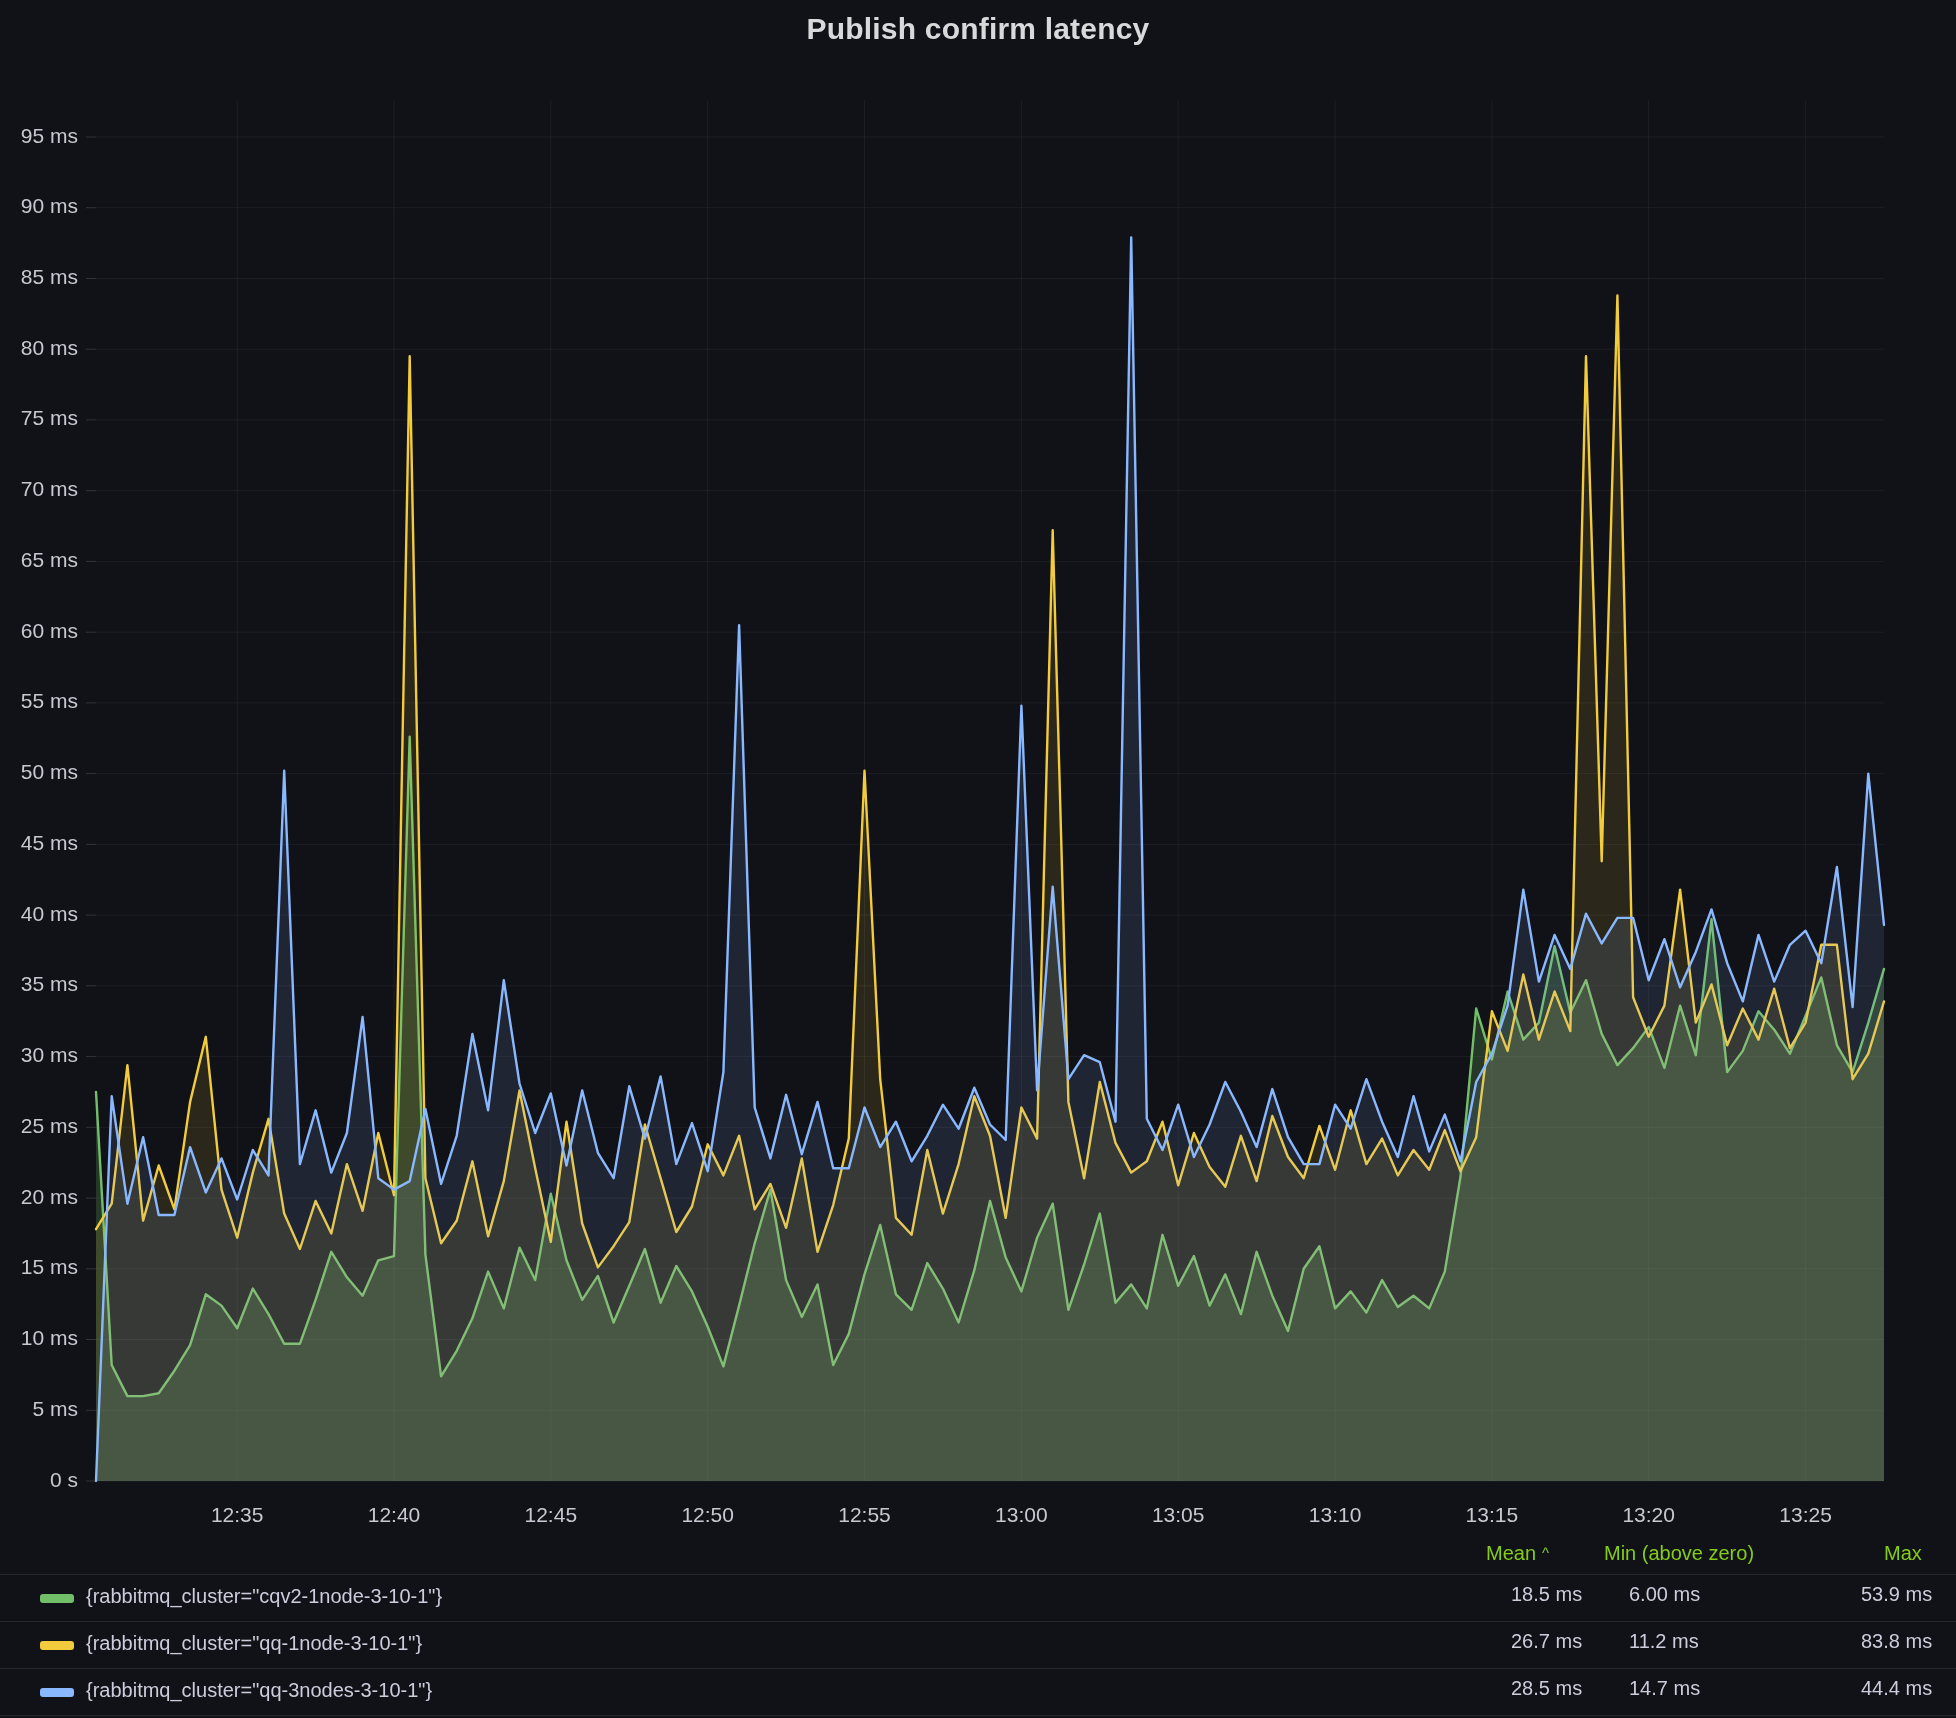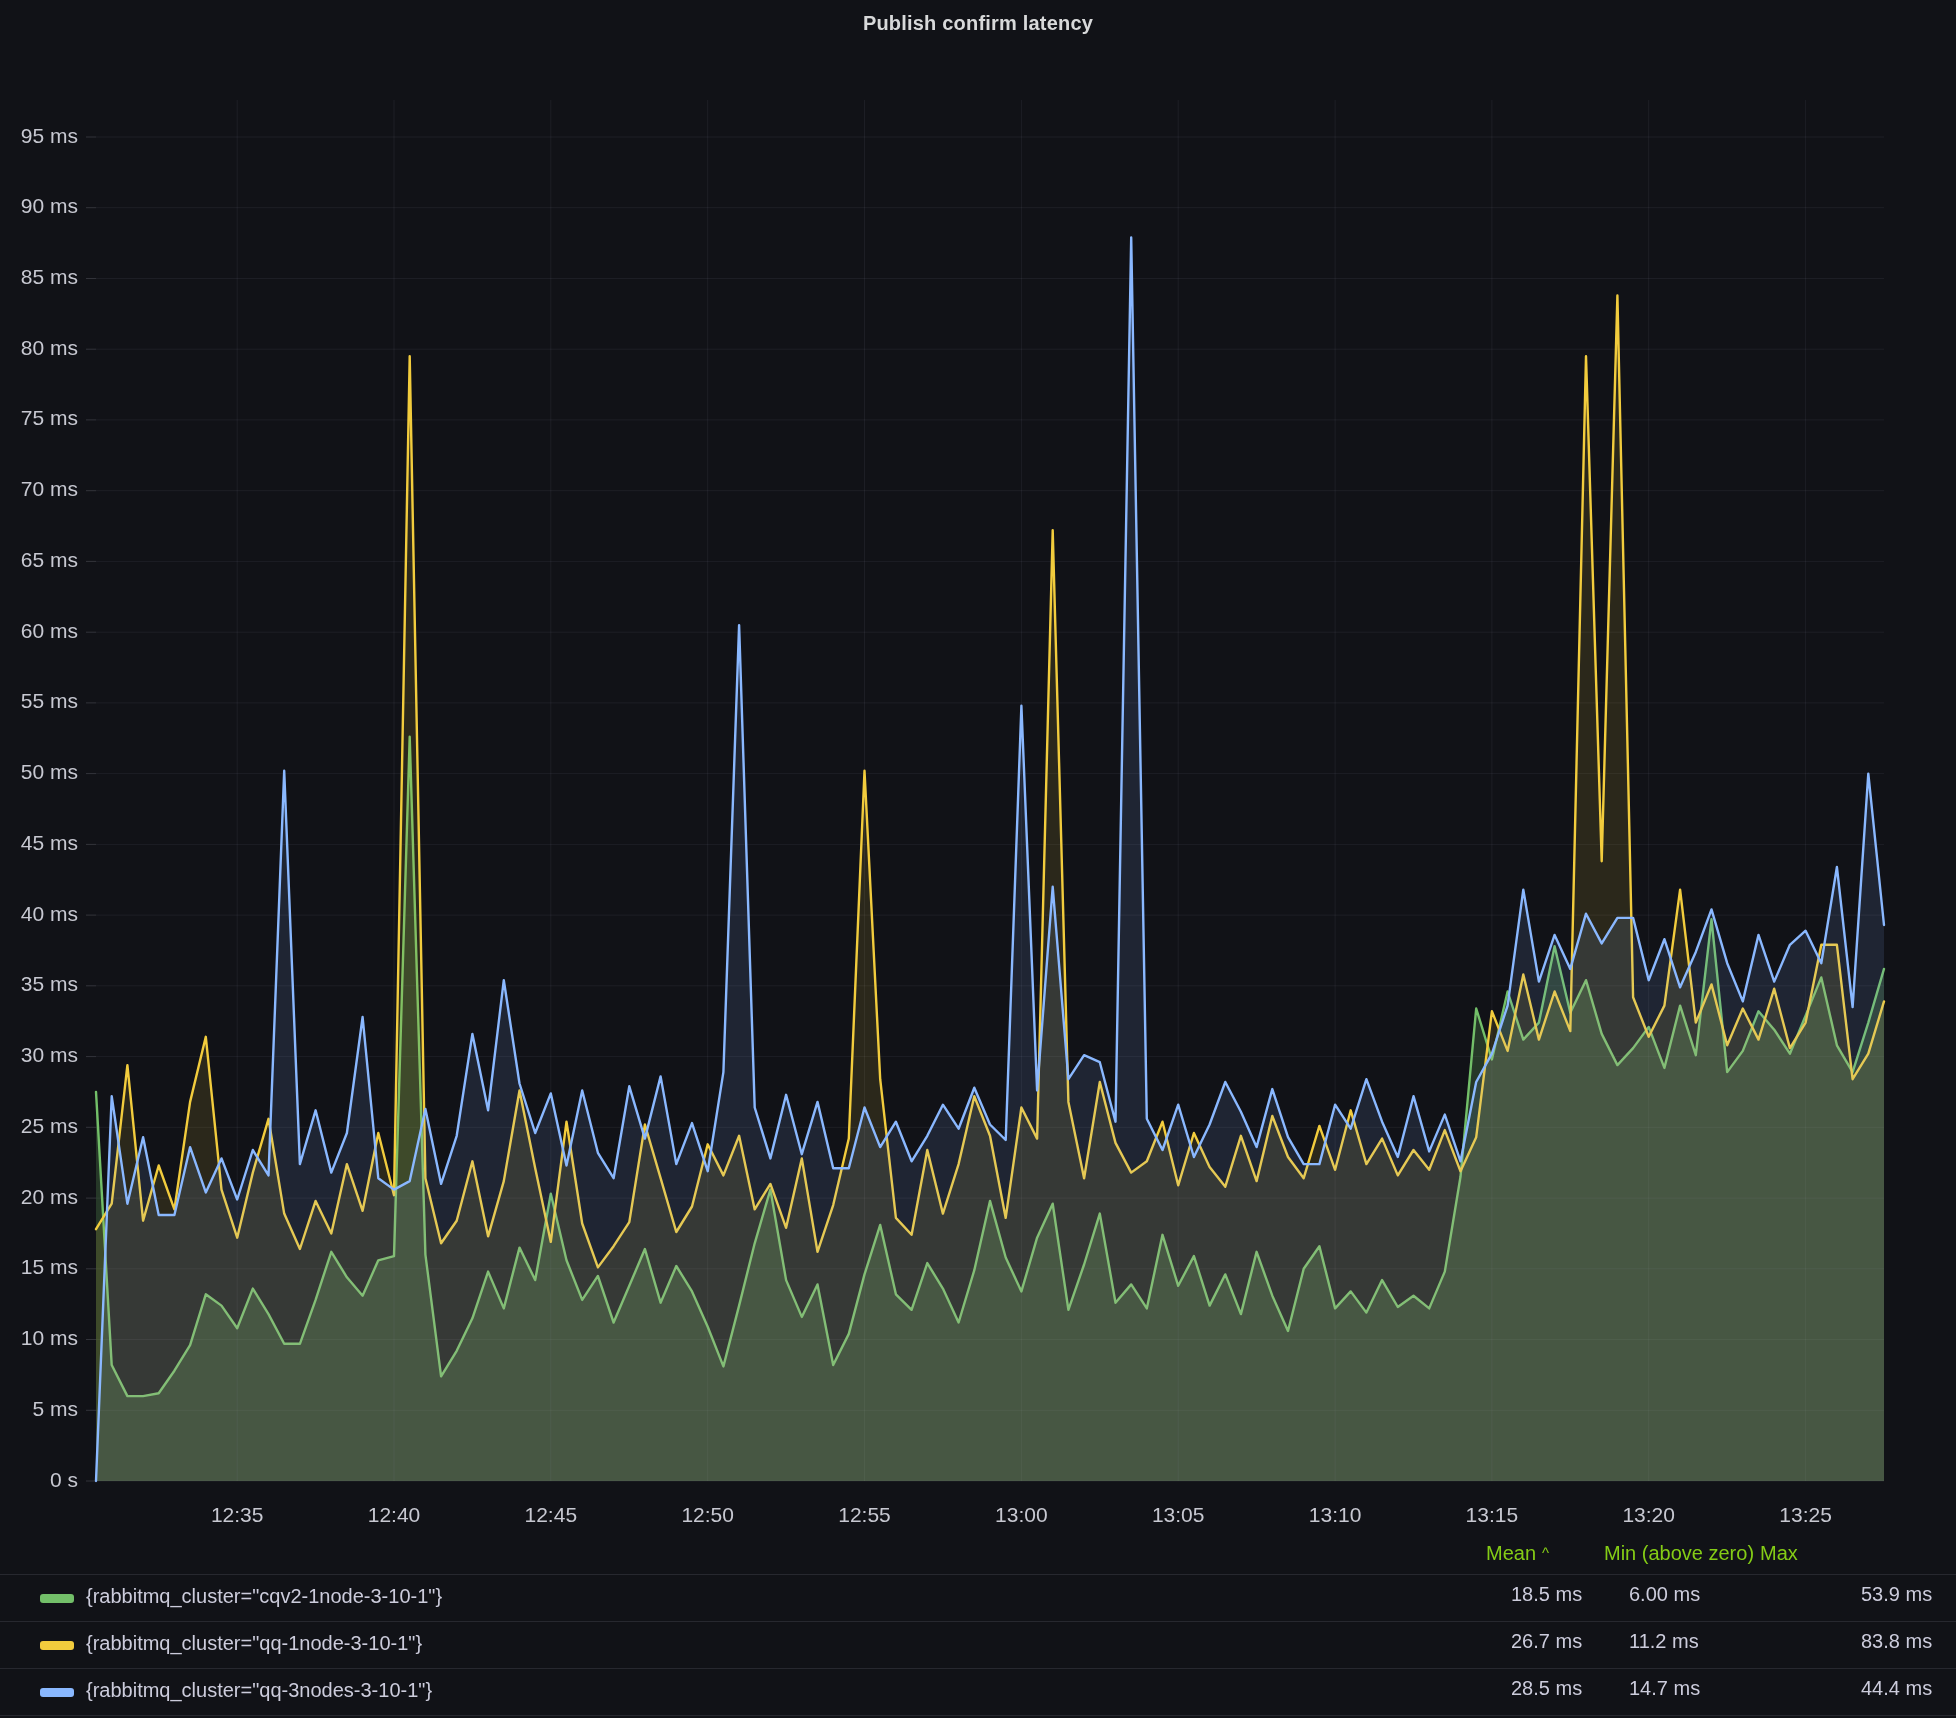--- a/index.html
+++ b/index.html
@@ -1,25 +1,25 @@
 <!DOCTYPE html>
 <html><head>
 <meta charset="utf-8">
 <style>
   html,body{margin:0;padding:0;background:#111217;}
   body{width:1956px;height:1718px;overflow:hidden;position:relative;
        font-family:"Liberation Sans","DejaVu Sans",sans-serif;}
   .panel{position:absolute;inset:0;background:#111217;}
   .panel-title{position:absolute;top:12px;left:0;width:100%;text-align:center;
-       font-size:20px;font-weight:600;color:#D8D9DA;letter-spacing:.2px;cursor:pointer;}
+       font-size:30px;font-weight:600;color:#D8D9DA;letter-spacing:.2px;cursor:pointer;}
   #chart-svg{position:absolute;top:0;left:0;}
   .legend{position:absolute;left:0;top:1538px;width:1956px;color:#CCCCDC;font-size:20px;}
   .legend-header{position:relative;height:36px;}
   .legend-header .col{position:absolute;top:4px;color:#84cc16;font-weight:500;cursor:pointer;}
-  .col-mean{left:1486px;} .col-min{left:1604px;} .col-max{left:1760px;}
+  .col-mean{left:1486px;} .col-min{left:1604px;} .col-max{left:1884px;}
   .sort-caret{font-size:15px;margin-left:6px;vertical-align:2px;}
   .legend-row{position:relative;height:46px;border-top:1px solid rgba(204,204,220,0.12);cursor:pointer;}
   .legend-row .swatch{position:absolute;left:40px;top:19px;width:34px;height:9px;border-radius:3px;}
   .legend-row .series-label{position:absolute;left:86px;top:10px;white-space:nowrap;}
   .legend-row .stat{position:absolute;top:8px;white-space:nowrap;margin-left:25px;}
   .stat-mean{left:1486px;} .stat-min{left:1604px;} .stat-max{left:1836px;}
   .legend-bottom{border-top:1px solid rgba(204,204,220,0.12);height:0;}
 </style>
 </head>
 <body>

